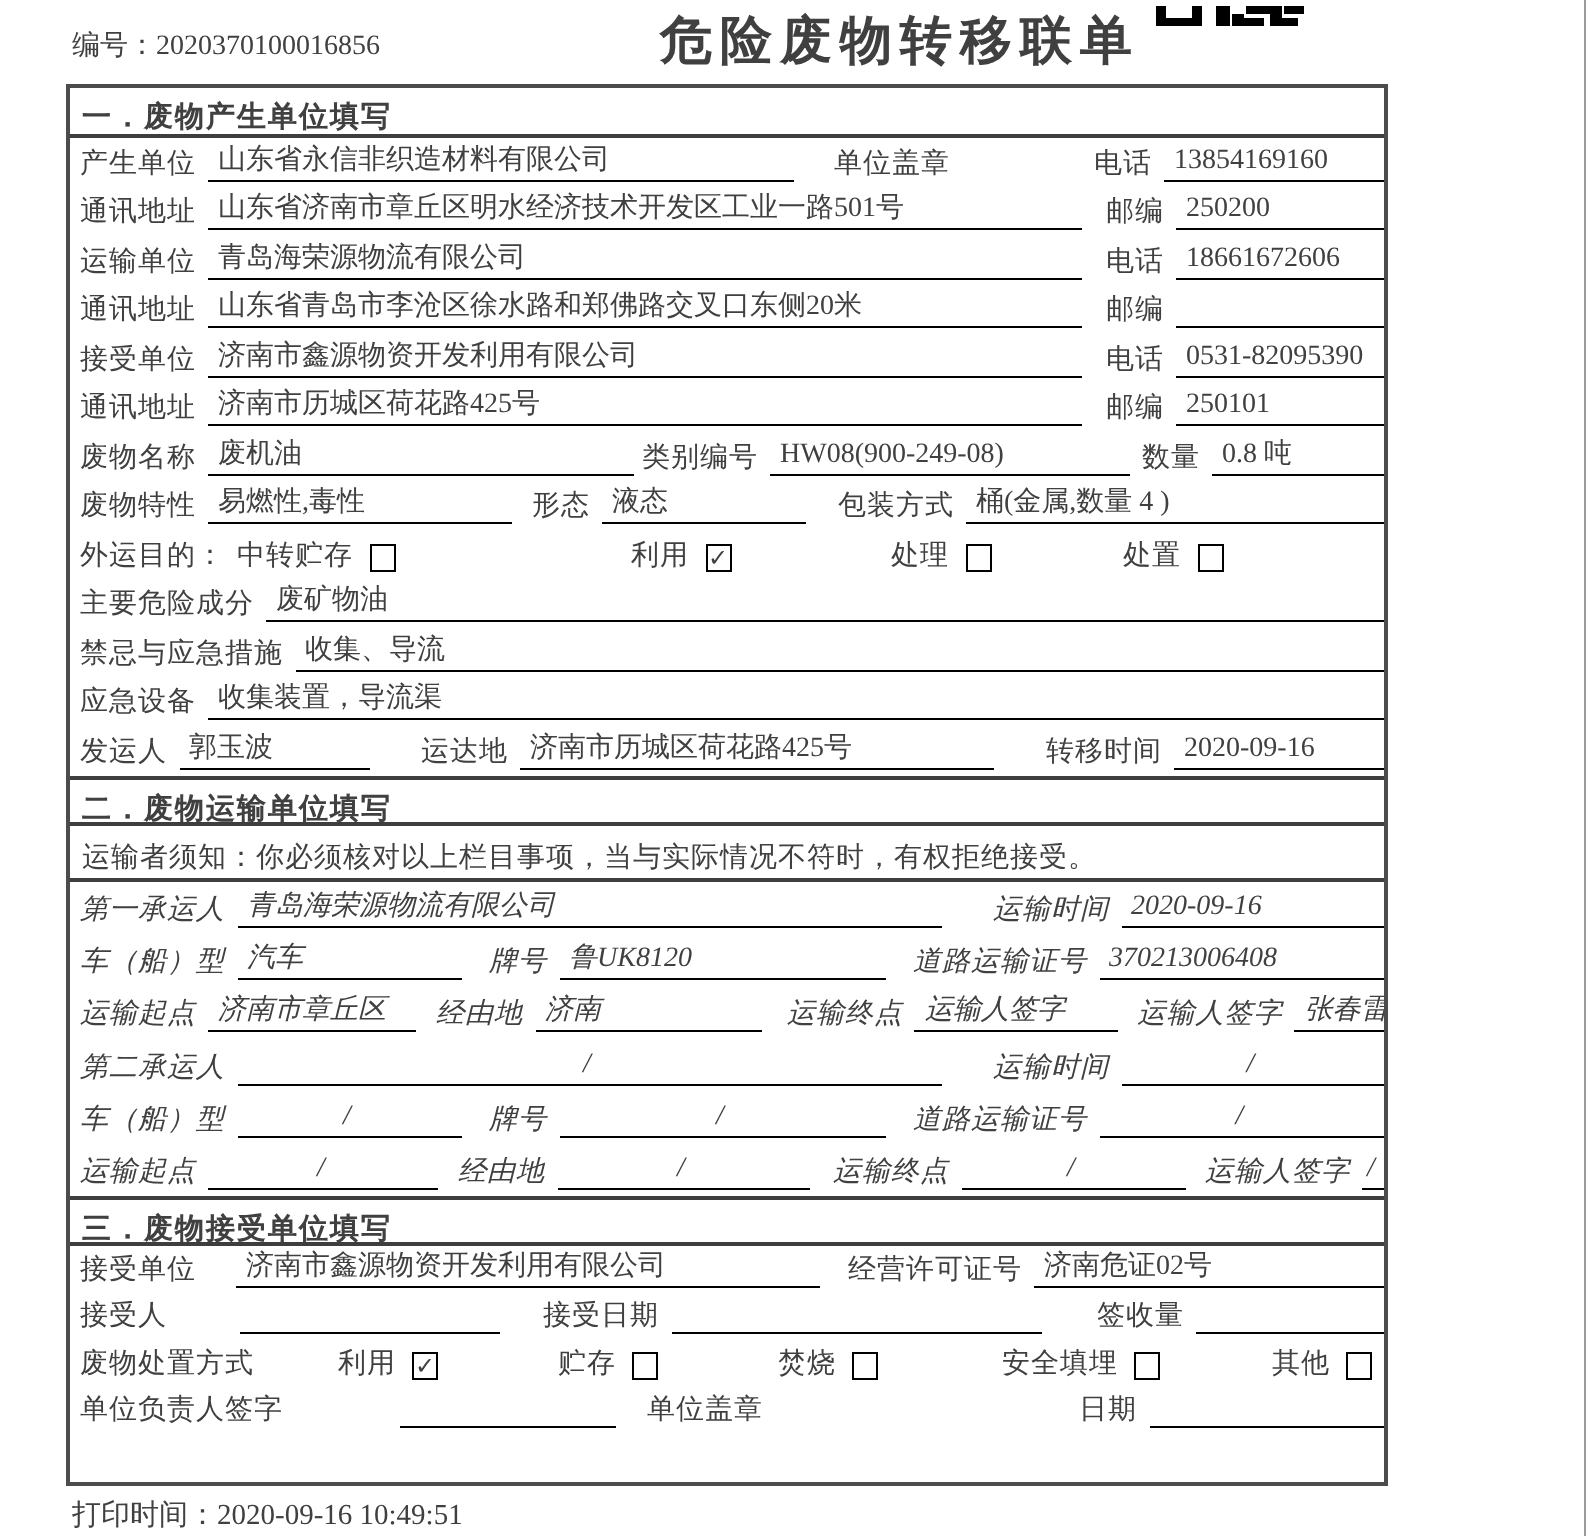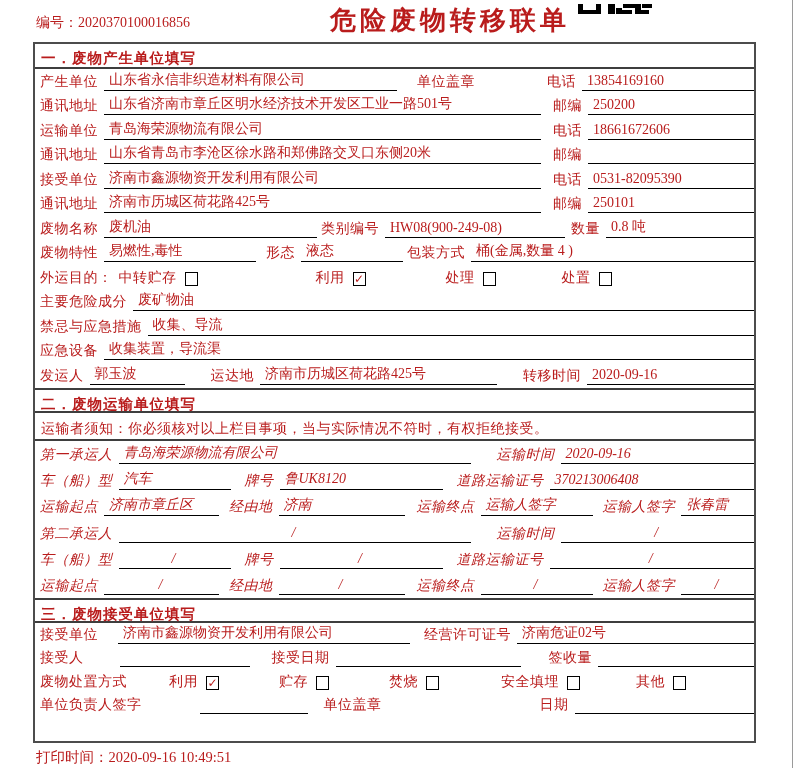--- a/index.html
+++ b/index.html
@@ -1,27 +1,27 @@
 <!DOCTYPE html>
 <html><head>
 <meta charset="utf-8">
 <style>
   * { margin:0; padding:0; box-sizing:border-box; }
   html,body { background:#fff; }
   .page {
     position:relative; width:796px; height:768px; background:#ffffff;
-    font-family:"Liberation Serif","DejaVu Serif",serif; color:#b91c1c;
+    font-family:"Liberation Serif","DejaVu Serif",serif; color:#404040;
     overflow:hidden;
   }
   .page-edge { position:absolute; top:0; bottom:0; right:3px; width:1px; background:#9a9a9a; }
   .serial { position:absolute; left:36px; top:14px; font-size:14px; white-space:nowrap; }
   .doc-title { position:absolute; left:330px; top:3px; font-size:26px; font-weight:bold; letter-spacing:4px; white-space:nowrap;font-family:Liberation Mono, monospace; }
   .qr { position:absolute; left:578px; top:0; width:74px; height:10px; }
   .form-table {
-    position:absolute; left:33px; top:42px; width:723px; height:701px;
+    position:absolute; left:33px; top:42px; width:661px; height:701px;
     border:2px solid #4c4c4c; background:#fff; overflow:hidden;
   }
   .sec-h {
     height:25px; padding:5px 6px 0 6px; font-size:14.5px; font-weight:bold;
     border-bottom:2px solid #3e3e3e; letter-spacing:1px;
   }
   .sec2 .sec-h, .sec3 .sec-h { border-top:2px solid #3e3e3e; }
   .note { height:28px; padding:7px 6px 0 6px; font-size:14px; border-bottom:2px solid #3e3e3e; letter-spacing:0.5px; }
   .row { display:flex; align-items:flex-end; padding:0 0 3px 5px; font-size:14px; }
   .s1 .row { height:24.5px; }
@@ -118,21 +118,21 @@
           <span class="lbl" style="margin-left:4px">类别编号</span>
           <span class="v" style="width:180px">HW08(900-249-08)</span>
           <span class="lbl" style="margin-left:6px">数量</span>
           <span class="v fill">0.8 吨</span>
         </div>
         <div class="row">
           <span class="lbl">废物特性</span>
           <span class="v" style="width:152px">易燃性,毒性</span>
           <span class="lbl" style="margin-left:10px">形态</span>
           <span class="v" style="width:102px">液态</span>
-          <span class="lbl" style="margin-left:4px">包装方式</span>
+          <span class="lbl" style="margin-left:16px">包装方式</span>
           <span class="v fill">桶(金属,数量 4 )</span>
         </div>
         <div class="row">
           <span class="lbl">外运目的：</span>
           <span class="opt">
             <span class="opt-t">中转贮存</span>
             <span class="cb"></span>
           </span>
           <span class="opt" style="margin-left:118px">
             <span class="opt-t">利用</span>

